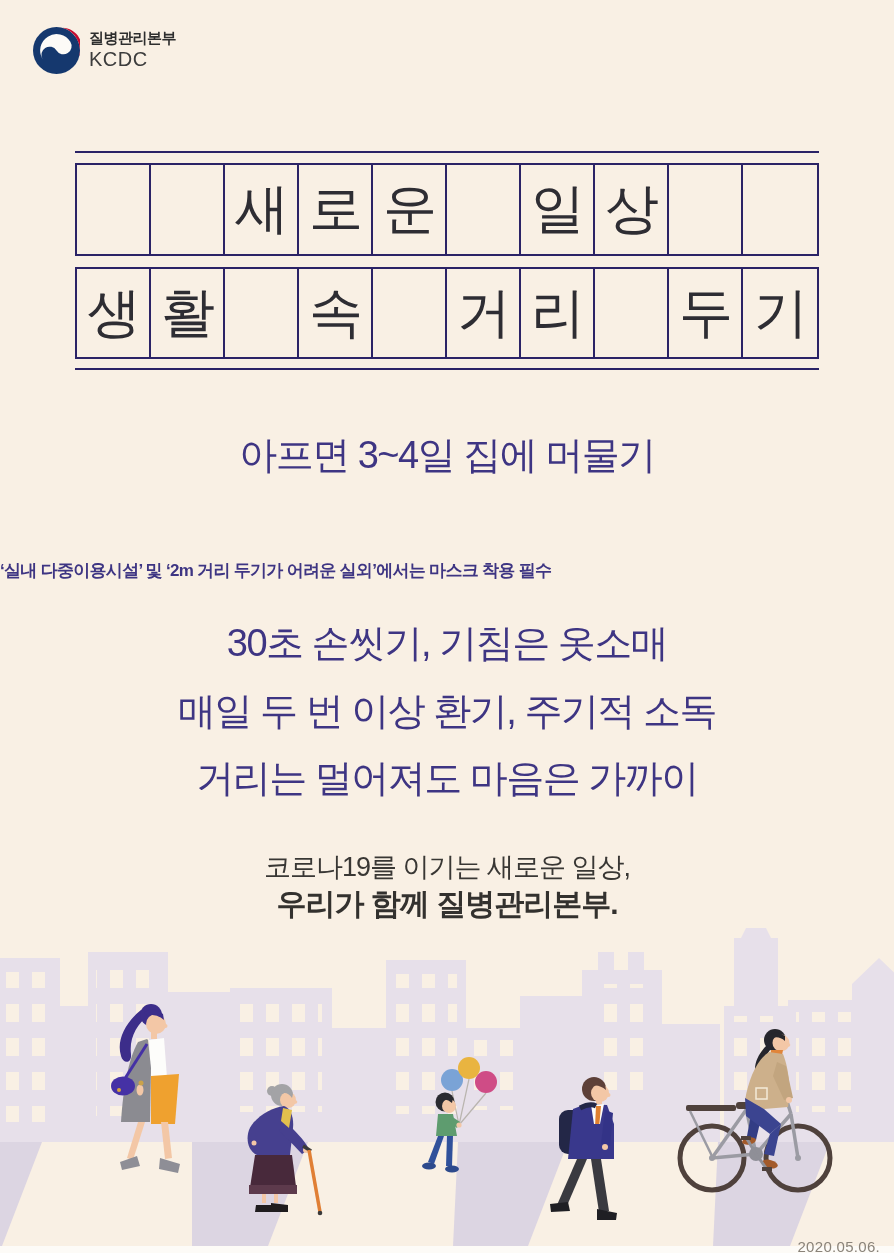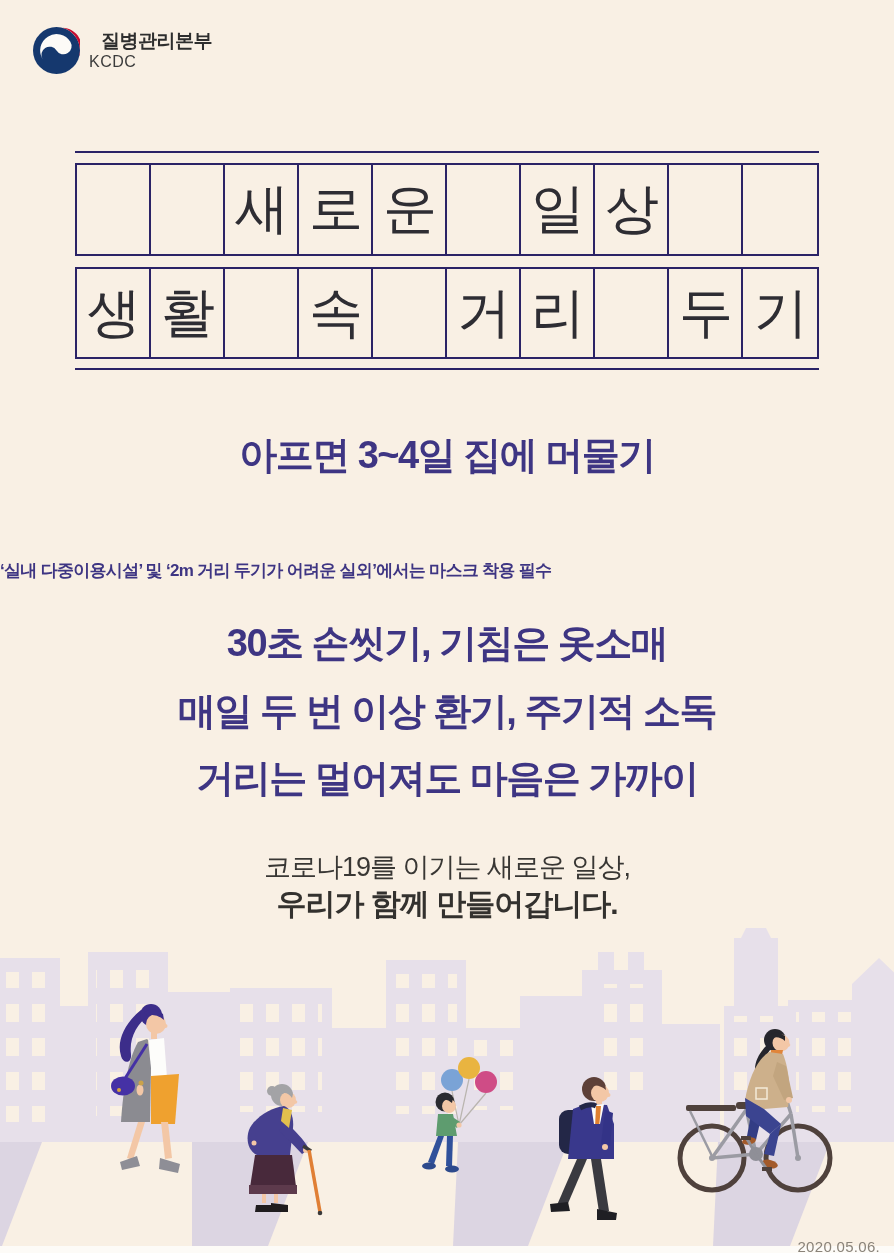--- a/index.html
+++ b/index.html
@@ -5,40 +5,40 @@
   html,body{margin:0;padding:0;}
   .poster{
     position:relative; width:894px; height:1253px;
     background:#f9f0e4; overflow:hidden;
     font-family:"Liberation Sans", sans-serif;
   }
   
   .logo{position:absolute; left:33px; top:27px; display:flex; align-items:center;}
   .logo-emblem{width:47px; height:47px;}
   .logo-text{margin-left:9px; line-height:1.25;}
-  .logo-ko{font-size:19px; font-weight:700; color:#2e2e2e; letter-spacing:-0.5px;margin-left:12px;}
-  .logo-en{font-size:16px; font-weight:500; color:#3c3c3c; letter-spacing:0.5px;}
+  .logo-ko{font-size:15px; font-weight:700; color:#2e2e2e; letter-spacing:-0.5px;}
+  .logo-en{font-size:20px; font-weight:500; color:#3c3c3c; letter-spacing:0.5px;}
   
   .grid-rule{position:absolute; left:75px; width:744px; height:2px; background:#2b2366;}
   .grid-row{
     position:absolute; left:75px; width:744px;
     display:grid; grid-template-columns:repeat(10,1fr);
     border:2px solid #2b2366; box-sizing:border-box; background:transparent;
   }
   .grid-row .cell{
     border-right:2px solid #2b2366;
     display:flex; align-items:center; justify-content:center;
     font-family:"DejaVu Serif", serif; font-size:54px; font-weight:500;
     color:#2e2d33; letter-spacing:-2px;
   }
   .grid-row .cell:last-child{border-right:none;}
   
   .gl{
     position:absolute; left:0; width:100%; text-align:center;
-    color:#3e3583; font-weight:700; font-size:38px; letter-spacing:-1.5px;
+    color:#3e3583; font-weight:400; font-size:38px; letter-spacing:-1.5px;
   }
   .gl-note{
     position:absolute; left:0; width:100%; text-align:left;
     color:#3e3583; font-weight:700; font-size:17px; letter-spacing:-0.7px;
   }
   
   .closing1{
     position:absolute; left:0; width:100%; text-align:center;
     color:#393734; font-weight:500; font-size:27px; letter-spacing:-1px;
   }
@@ -102,21 +102,21 @@
 
   <div class="grid-rule" style="top:368px"></div>
 
   <div class="gl" style="top:430px">아프면 3~4일 집에 머물기</div>
   <div class="gl-note" style="top:559px">‘실내 다중이용시설’ 및 ‘2m 거리 두기가 어려운 실외’에서는 마스크 착용 필수</div>
   <div class="gl" style="top:618px">30초 손씻기, 기침은 옷소매</div>
   <div class="gl" style="top:753px">거리는 멀어져도 마음은 가까이</div>
   <div class="gl" style="top:686px">매일 두 번 이상 환기, 주기적 소독</div>
 
   <div class="closing1" style="top:849px">코로나19를 이기는 새로운 일상,</div>
-  <div class="closing2" style="top:884px">우리가 함께 만들어갑니다.</div>
+  <div class="closing2" style="top:884px">우리가 함께 질병관리본부.</div>
 
   <svg class="scene" viewBox="0 0 894 325">
     <defs>
       <pattern id="win" x="0" y="0" width="26" height="34" patternUnits="userSpaceOnUse">
         <rect x="6" y="8" width="13" height="18" fill="#f9f0e4"></rect>
       </pattern>
     </defs>
 
     <g fill="#e7e0ea">
       <rect x="-10" y="30" width="70" height="184"></rect>

